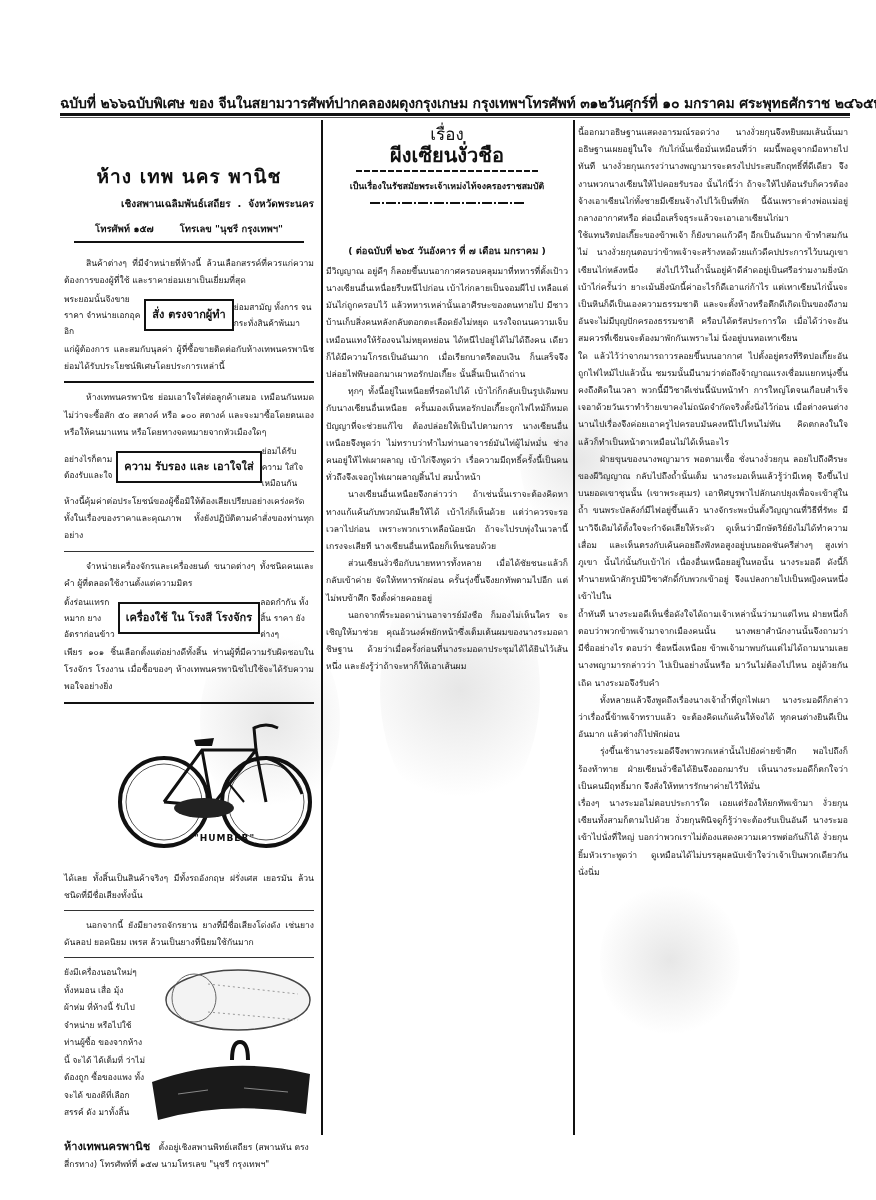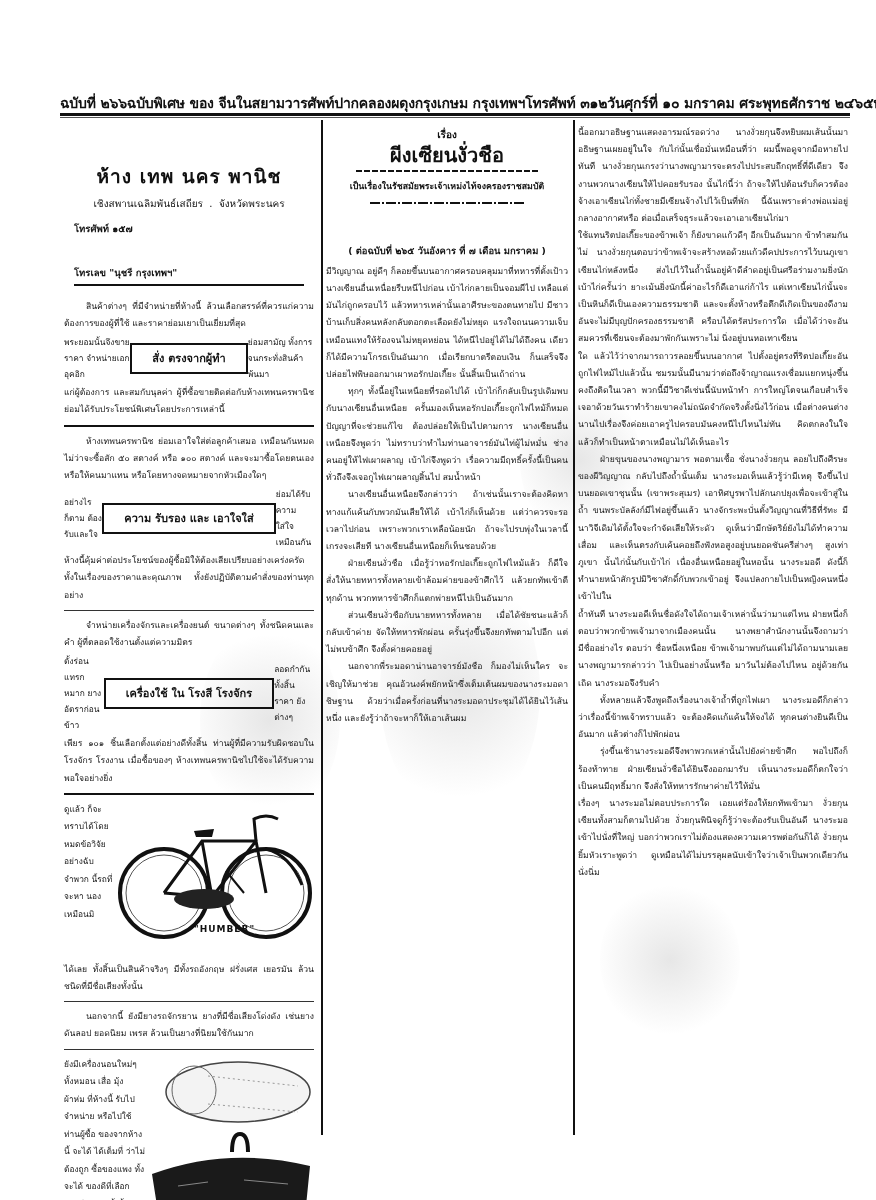--- a/index.html
+++ b/index.html
@@ -22,40 +22,40 @@
   .col p { margin:0; text-align:justify; text-align-last:left; }
   .col .ind { text-indent:22px; }
   .col1 { left:64px; width:250px; }
   .col2 { left:326px; width:242px; }
   .col3 { left:578px; width:270px; }
 
   .hr { height:2px; background:#111; margin:6px 0; }
   .hr.thin { height:1px; background:#333; }
 
   .ad-title { text-align:center; font-size:19px; font-weight:bold; margin:44px 0 10px; letter-spacing:1px; }
-  .ad-sub { text-align:center; font-size:10px; font-weight:normal; margin-bottom:8px; }
+  .ad-sub { text-align:right; font-size:10px; font-weight:bold; margin-bottom:8px; }
   .ad-contact { display:flex; justify-content:center; gap:26px; font-size:9.5px; font-weight:bold;
-                border-bottom:2px solid #111; padding-bottom:3px; margin:0 10px 12px;flex-direction:column; }
+                border-bottom:2px solid #111; padding-bottom:3px; margin:0 10px 12px; }
   .boxed-row { display:flex; align-items:center; margin:2px 0; }
   .boxed-row .side { flex:1; font-size:8.4px; line-height:16px; }
-  .box { border:2px solid #111; padding:5px 20px; font-size:11px; font-weight:bold; white-space:nowrap; }
+  .box { border:2px solid #111; padding:5px 6px; font-size:11px; font-weight:bold; white-space:nowrap; }
 
   .bike-area { position:relative; height:156px; margin:4px 0; }
   .bike-area .side-text { position:absolute; left:0; top:0; width:50px; font-size:8.4px; line-height:17.5px; }
   .bike-svg { position:absolute; left:52px; top:4px; width:196px; height:142px; }
   .bike-caption { position:absolute; left:130px; top:120px; font-size:9px; font-weight:bold; letter-spacing:1px; }
 
   .sleep-area { position:relative; height:170px; margin:4px 0; }
   .sleep-area .side-text { position:absolute; left:0; top:0; width:82px; font-size:8.4px; line-height:17.5px; }
   .sleep-svg { position:absolute; left:84px; top:0; width:166px; height:170px; }
 
   .footer-ad { font-size:8.6px; line-height:17px; }
   .footer-ad b { font-size:11px; }
 
-  .story-kicker { text-align:center; font-size:10px; font-weight:bold; margin-top:2px; }
+  .story-kicker { text-align:center; font-size:17px; font-weight:normal; margin-top:2px; }
   .story-title { text-align:center; font-size:20px; font-weight:bold; margin:4px 0 6px; }
   .story-orn { height:2px; margin:0 30px 6px; background:repeating-linear-gradient(90deg,#111 0 6px,#fff 6px 8px); }
   .story-sub { text-align:center; font-size:8.8px; font-weight:bold; margin-bottom:6px; }
   .story-orn2 { height:2px; margin:0 44px 8px; background:repeating-linear-gradient(90deg,#111 0 10px,#fff 10px 12px,#111 12px 14px,#fff 14px 16px); }
   .story-cont { text-align:center; font-size:9.4px; font-weight:bold; margin-bottom:4px;margin-top:38px; }
 
   .speckle { position:absolute; pointer-events:none; border-radius:50%;
              background:radial-gradient(circle, rgba(120,120,120,0.18) 0%, rgba(120,120,120,0.0) 70%); }
 </style>
 </head>
@@ -110,21 +110,20 @@
     <p class="ind">จำหน่ายเครื่องจักรและเครื่องยนต์ ขนาดต่างๆ ทั้งชนิดคนและคำ ผู้ที่ตลอดใช้งานตั้งแต่ความมิตร</p>
     <div class="boxed-row">
       <div class="side">ตั้งร่อนแทรกหมาก ยางอัตราก่อนข้าว</div>
       <div class="box">เครื่องใช้ ใน โรงสี โรงจักร</div>
       <div class="side">ลอดกำกัน ทั้งสิ้น ราคา ยังต่างๆ</div>
     </div>
     <p>เพียร ๑๐๑ ชิ้นเลือกตั้งแต่อย่างดีทั้งสิ้น ท่านผู้ที่มีความรับผิดชอบในโรงจักร โรงงาน เมื่อซื้อของๆ ห้างเทพนครพานิชไปใช้จะได้รับความพอใจอย่างยิ่ง</p>
     <div class="hr"></div>
 
     <div class="bike-area">
-      <div class="side-text">ดูแล้ว ก็จะทราบได้โดย หมดข้อวิจัย อย่างฉับ จำพวก นี้รถที่จะหา นอง เหมือนมิ</div>
       <svg class="bike-svg" viewBox="0 0 196 142">
         <circle cx="48" cy="88" r="44" fill="none" stroke="#111" stroke-width="4"></circle>
         <circle cx="48" cy="88" r="38" fill="none" stroke="#555" stroke-width="1"></circle>
         <circle cx="150" cy="88" r="44" fill="none" stroke="#111" stroke-width="4"></circle>
         <circle cx="150" cy="88" r="38" fill="none" stroke="#555" stroke-width="1"></circle>
         <path d="M48 88 L86 36 L140 36 L150 88 M86 36 L96 92 L140 36 M96 92 L48 88" fill="none" stroke="#111" stroke-width="3"></path>
         <ellipse cx="88" cy="94" rx="30" ry="10" fill="#222"></ellipse>
         <path d="M78 26 L98 24 L96 32 L80 32 Z" fill="#111"></path>
         <path d="M140 36 L138 14 Q150 8 162 14" fill="none" stroke="#111" stroke-width="3"></path>
         <path d="M110 66 L128 88" stroke="#111" stroke-width="2"></path>
@@ -157,21 +156,20 @@
   <div class="col col2">
     <div class="story-kicker">เรื่อง</div>
     <div class="story-title">ผีงเซียนงั่วชือ</div>
     <div class="story-orn"></div>
     <div class="story-sub">เป็นเรื่องในรัชสมัยพระเจ้าเหม่งไท้จงครองราชสมบัติ</div>
     <div class="story-orn2"></div>
     <div class="story-cont">( ต่อฉบับที่ ๒๖๕ วันอังคาร ที่ ๗ เดือน มกราคม )</div>
     <p>มีวิญญาณ อยู่ดีๆ ก็ลอยขึ้นบนอากาศครอบคลุมมาที่ทหารที่ตั้งเป้าว นางเซียนอื่นเหนื่อยรีบหนีไปก่อน เบ้าไก่กลายเป็นจอมผีไป เหลือแต่มันไก่ถูกครอบไว้ แล้วทหารเหล่านั้นเอาศีรษะของตนทายไป มีชาวบ้านเก็บสิ่งคนหลังกลับตอกตะเลือดยังไม่หยุด แรงใจถนนความเจ็บเหมือนแทงให้ร้องจนไม่หยุดหย่อน ได้หนีไปอยู่ได้ไม่ได้ถึงคน เดียว ก็ได้มีความโกรธเป็นอันมาก เมื่อเรียกบาตรีตอบเงิน ก็นเสร็จจึงปล่อยไฟพิษออกมาเผาหอรักปอเกี๊ยะ นั้นสิ้นเป็นเถ้าถ่าน</p>
     <p class="ind">ทุกๆ ทั้งนี้อยู่ในเหนือยที่รอดไปได้ เบ้าไก่ก็กลับเป็นรูปเดิมพบ กับนางเซียนอื่นเหนือย ครั้นมองเห็นหอรักปอเกี๊ยะถูกไฟไหม้ก็หมดปัญญาที่จะช่วยแก้ไข ต้องปล่อยให้เป็นไปตามการ นางเซียนอื่นเหนือยจึงพูดว่า ไม่ทราบว่าทำไมท่านอาจารย์มันไท่ผู้ไม่หมั่น ช่างคนอยู่ให้ไฟเผาผลาญ เบ้าไก่จึงพูดว่า เรื่อความมีฤทธิ์ครั้งนี้เป็นคนทั่วถึงจึงเจอกูไฟเผาผลาญสิ้นไป สมน้ำหน้า</p>
     <p class="ind">นางเซียนอื่นเหนือยจึงกล่าวว่า ถ้าเช่นนั้นเราจะต้องคิดหาทางแก้แค้นกับพวกมันเสียให้ได้ เบ้าไก่ก็เห็นด้วย แต่ว่าควรจะรอเวลาไปก่อน เพราะพวกเราเหลือน้อยนัก ถ้าจะไปรบพุ่งในเวลานี้เกรงจะเสียที นางเซียนอื่นเหนือยก็เห็นชอบด้วย</p>
-    <p class="ind">ฝ่ายเซียนงั่วชือ เมื่อรู้ว่าหอรักปอเกี๊ยะถูกไฟไหม้แล้ว ก็ดีใจ สั่งให้นายทหารทั้งหลายเข้าล้อมค่ายของข้าศึกไว้ แล้วยกทัพเข้าตีทุกด้าน พวกทหารข้าศึกก็แตกพ่ายหนีไปเป็นอันมาก</p>
     <p class="ind">ส่วนเซียนงั่วชือกับนายทหารทั้งหลาย เมื่อได้ชัยชนะแล้วก็กลับเข้าค่าย จัดให้ทหารพักผ่อน ครั้นรุ่งขึ้นจึงยกทัพตามไปอีก แต่ไม่พบข้าศึก จึงตั้งค่ายคอยอยู่</p>
     <p class="ind">นอกจากพี่ระมอดาน่านอาจารย์มังชือ ก็มองไม่เห็นใคร จะเชิญให้มาช่วย คุณอ้วนงค์พยักหน้าซึ่งเต็มเต้นผมของนางระมอดาชิษฐาน ด้วยว่าเมื่อครั้งก่อนที่นางระมอดาประชุมได้ได้ยินไว้เส้นหนึ่ง และยังรู้ว่าถ้าจะหาก็ให้เอาเส้นผม</p>
   </div>
 
   <div class="col col3">
     <p>นี้ออกมาอธิษฐานแสดงอารมณ์รอดว่าง นางงั่วยกุนจึงหยิบผมเส้นนั้นมาอธิษฐานเผยอยู่ในใจ กับไก่นั้นเชื่อมั่นเหมือนที่ว่า ผมนี้พอดูจากมือหายไปทันที นางงั่วยกุนเกรงว่านางพญามารจะตรงไปประสบถึกฤทธิ์ที่ดีเดียว จึงงานพวกนางเซียนให้ไปคอยรับรอง นั้นไก่นี้ว่า ถ้าจะให้ไปต้อนรับก็ควรต้องจ้างเอาเซียนไก่ทั้งชายมีเซียนจ้างไปไว้เป็นที่พัก นี้ฉันเพราะต่างพ่อแม่อยู่กลางอากาศหรือ ต่อเมื่อเสร็จธุระแล้วจะเอาเอาเซียนไก่มา</p>
     <p>ใช้แทนริตปอเกี๊ยะของข้าพเจ้า ก็ยังขาดแก้วดีๆ อีกเป็นอันมาก ข้าทำสมกันไม่ นางงั่วยกุนตอบว่าข้าพเจ้าจะสร้างหอด้วยแก้วดีคปประการไว้บนภูเขาเซียนไก่หลังหนึ่ง ส่งไปไว้ในถ้ำนั้นอยู่ค้าดีลำดอยู่เป็นศรีอร่ามงามยิ่งนัก เบ้าไก่ครั้นว่า ยาะเม้นยิ่งนักนี้ค่าอะไรก็ดีเอาแก่ก้าไร แต่เทาเซียนไก่นั้นจะเป็นหินก็ดีเป็นเองความธรรมชาติ และจะตั้งห้างหรือตึกดีเกิดเป็นของดีงามอันจะไม่มีบุญปักครองธรรมชาติ ครือบได้ตรัสประการใด เมื่อได้ว่าจะอันสมควรที่เซียนจะต้องมาพักกันเพราะไม่ นิ่งอยู่บนหอเทาเซียน</p>
     <p>ใด แล้วไว้ว่าจากมารถาวรลอยขึ้นบนอากาศ ไปตั้งอยู่ตรงที่ริตปอเกี๊ยะอันถูกไฟไหม้ไปแล้วนั้น ชมรมนั้นมีนามว่าต่อถึงจ้าญาณแรงเชื่อมแยกหนุ่งขึ้นคงถึงติดในเวลา พวกนี้มีวิชาดีเช่นนี้นับหน้าทำ การใหญ่โตจนเกือบสำเร็จ เจอาด้วยวันเราทำร้ายเขาคงไม่ถนัดจำกัดจริงตั้งนิ่งไว้ก่อน เมื่อต่างคนต่างนานไปเรื่องจึงค่อยเอาครูไปครอบมันคงหนีไปไหนไม่ทัน คิดตกลงในใจแล้วก็ทำเป็นหน้าตาเหมือนไม่ได้เห็นอะไร</p>
     <p class="ind">ฝ่ายขุนของนางพญามาร พอตามเชื้อ ชั่งนางงั่วยกุน ลอยไปถึงศีรษะของผีวิญญาณ กลับไปถึงถ้ำนั้นเต็ม นางระมอเห็นแล้วรู้ว่ามีเหตุ จึงขึ้นไปบนยอดเขาชุนนั้น (เขาพระสุเมร) เอาทิศบูรพาไปลักนกปยุงเพื่อจะเข้าสู่ในถ้ำ ขนพระบัลลังก์มีไฟอยู่ขึ้นแล้ว นางจักระพะบั่นตั้งวิญญาณที่วิธีที่รัทะ มีนาวิจีเดิมได้ตั้งใจจะกำจัดเสียให้ระดัว ดูเห็นว่ามีกษัตริย์ยังไม่ได้ทำความเสื่อม และเห็นตรงกับเค้นคอยถึงฟังหอสูงอยู่บนยอดชันครีส่างๆ สูงเท่าภูเขา นั้นไก่นั้นกับเบ้าไก่ เนื่องอื่นเหนือยอยู่ในหอนั้น นางระมอดี ดังนี้ก็ทำนายหน้าสักรูปมิวิซาศักดิ์กับพวกเข้าอยู่ จึงแปลงกายไปเป็นหญิงคนหนึ่งเข้าไปใน</p>
     <p>ถ้ำทันที นางระมอดีเห็นชื่อดังใจได้ถามเจ้าเหล่านั้นว่ามาแต่ไหน ฝ่ายหนึ่งก็ตอบว่าพวกข้าพเจ้ามาจากเมืองคนนั้น นางพยาสำนักงานนั้นจึงถามว่า มีชื่ออย่างไร ตอบว่า ชื่อหนึ่งเหนือย ข้าพเจ้ามาพบกันแต่ไม่ได้ถามนามเลย นางพญามารกล่าวว่า ไปเป็นอย่างนั้นหรือ มาวันไม่ต้องไปไหน อยู่ด้วยกันเถิด นางระมอจึงรับคำ</p>

